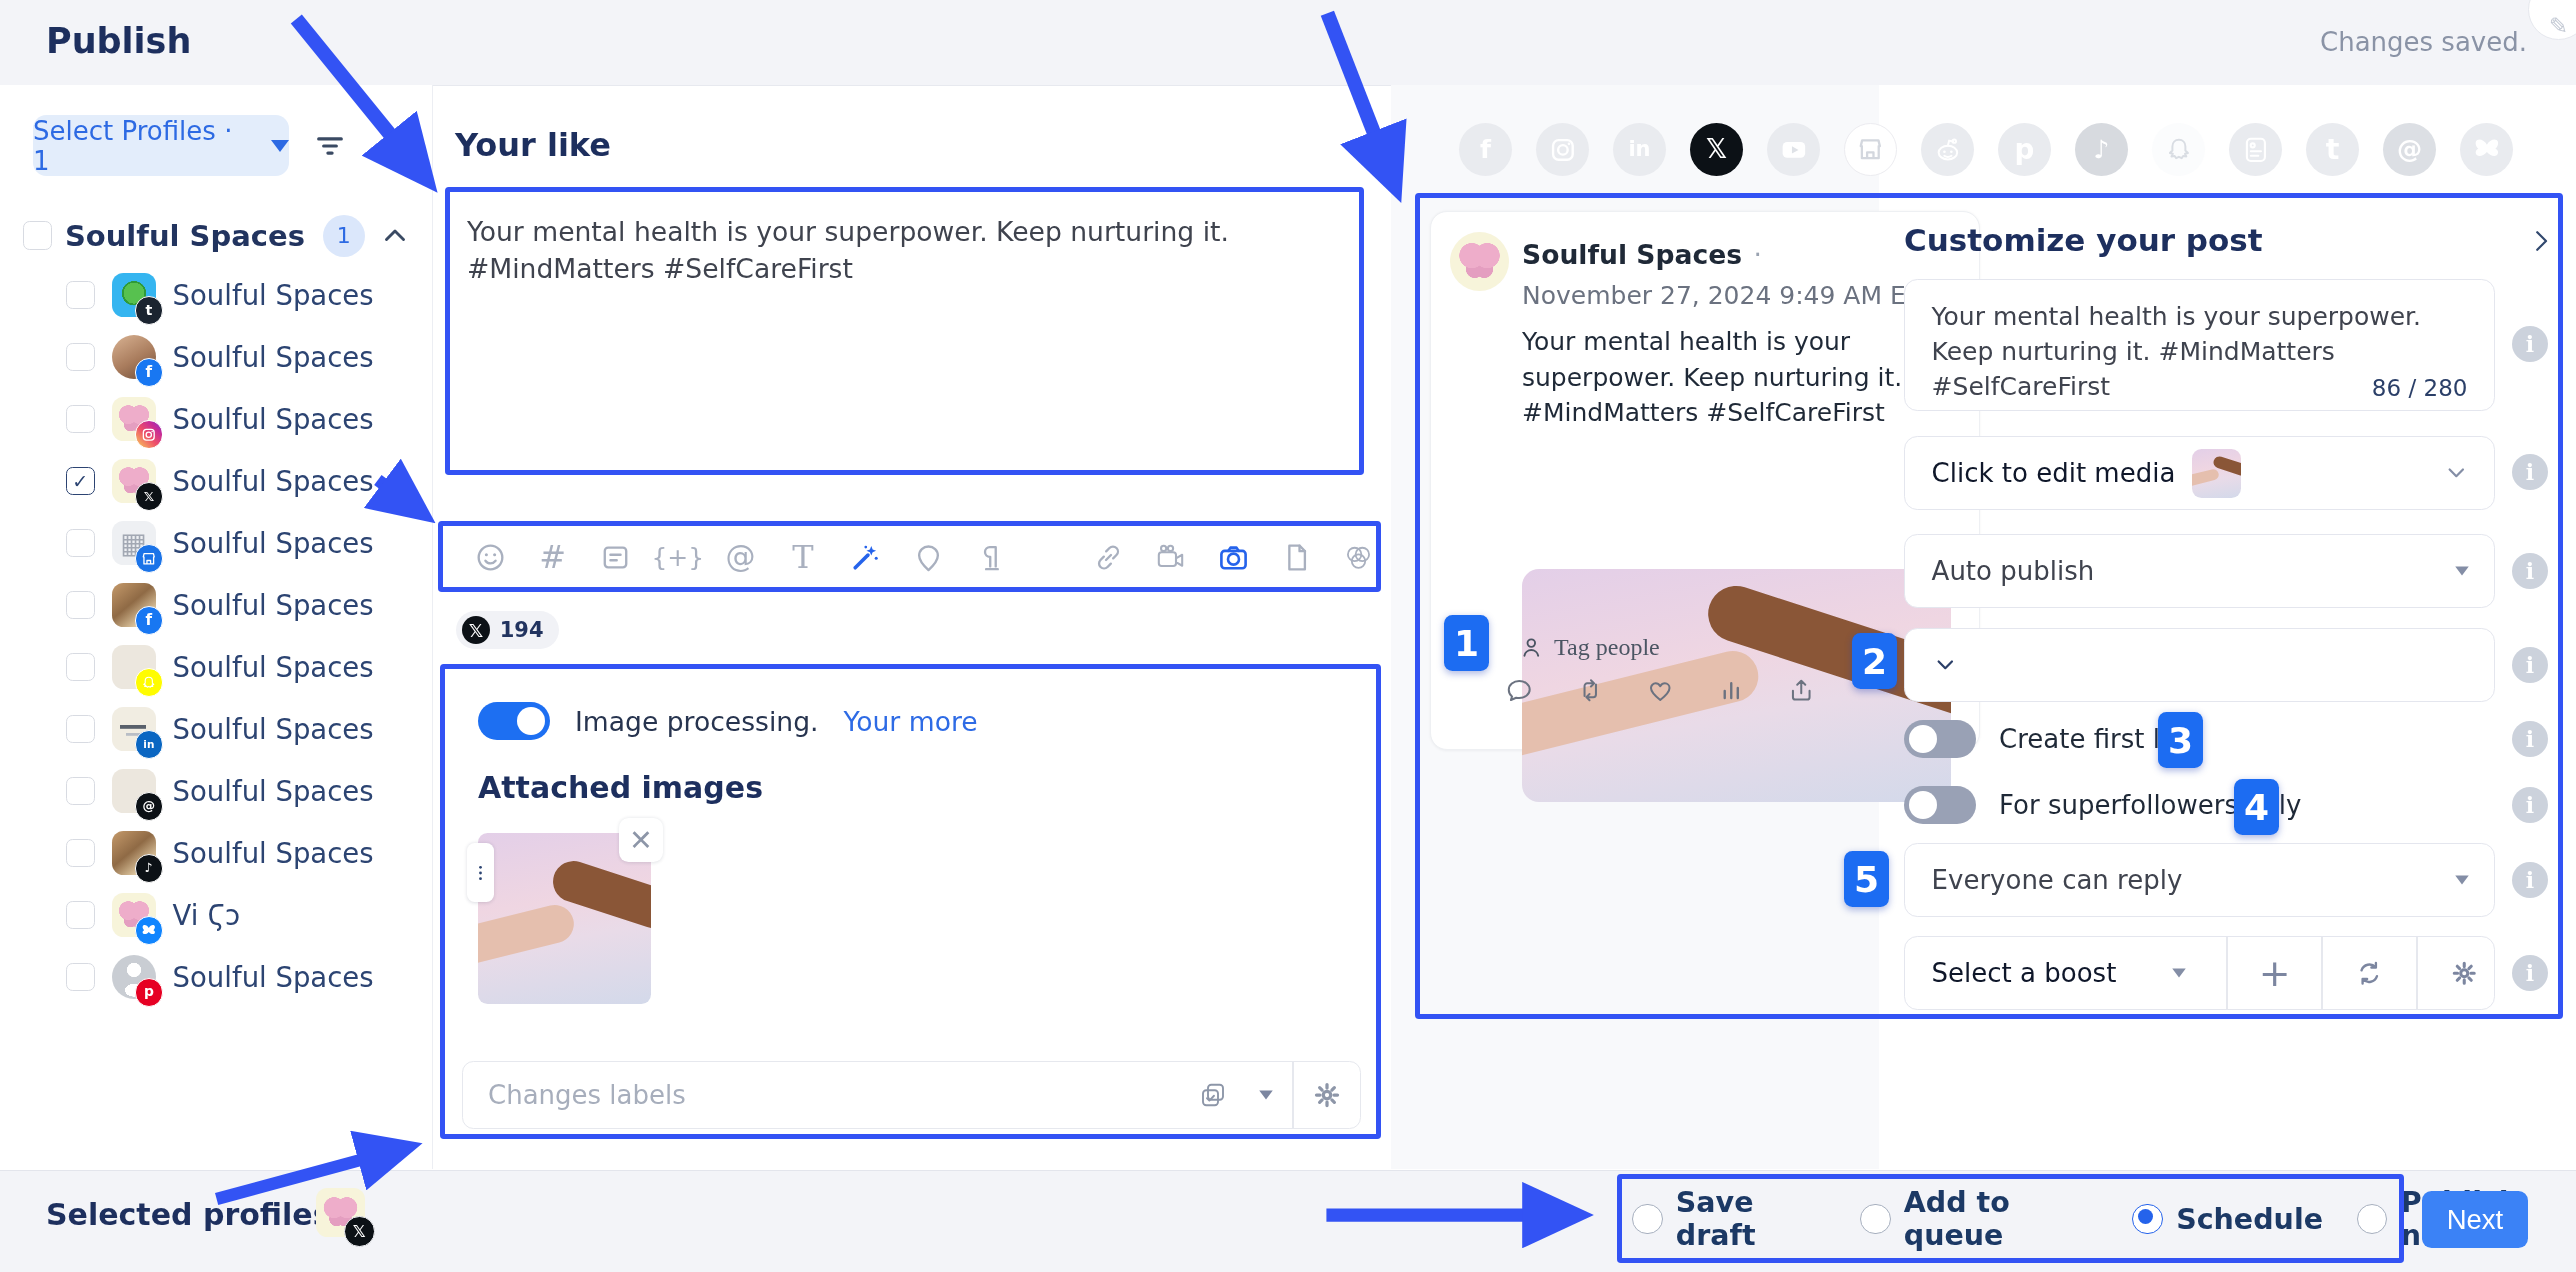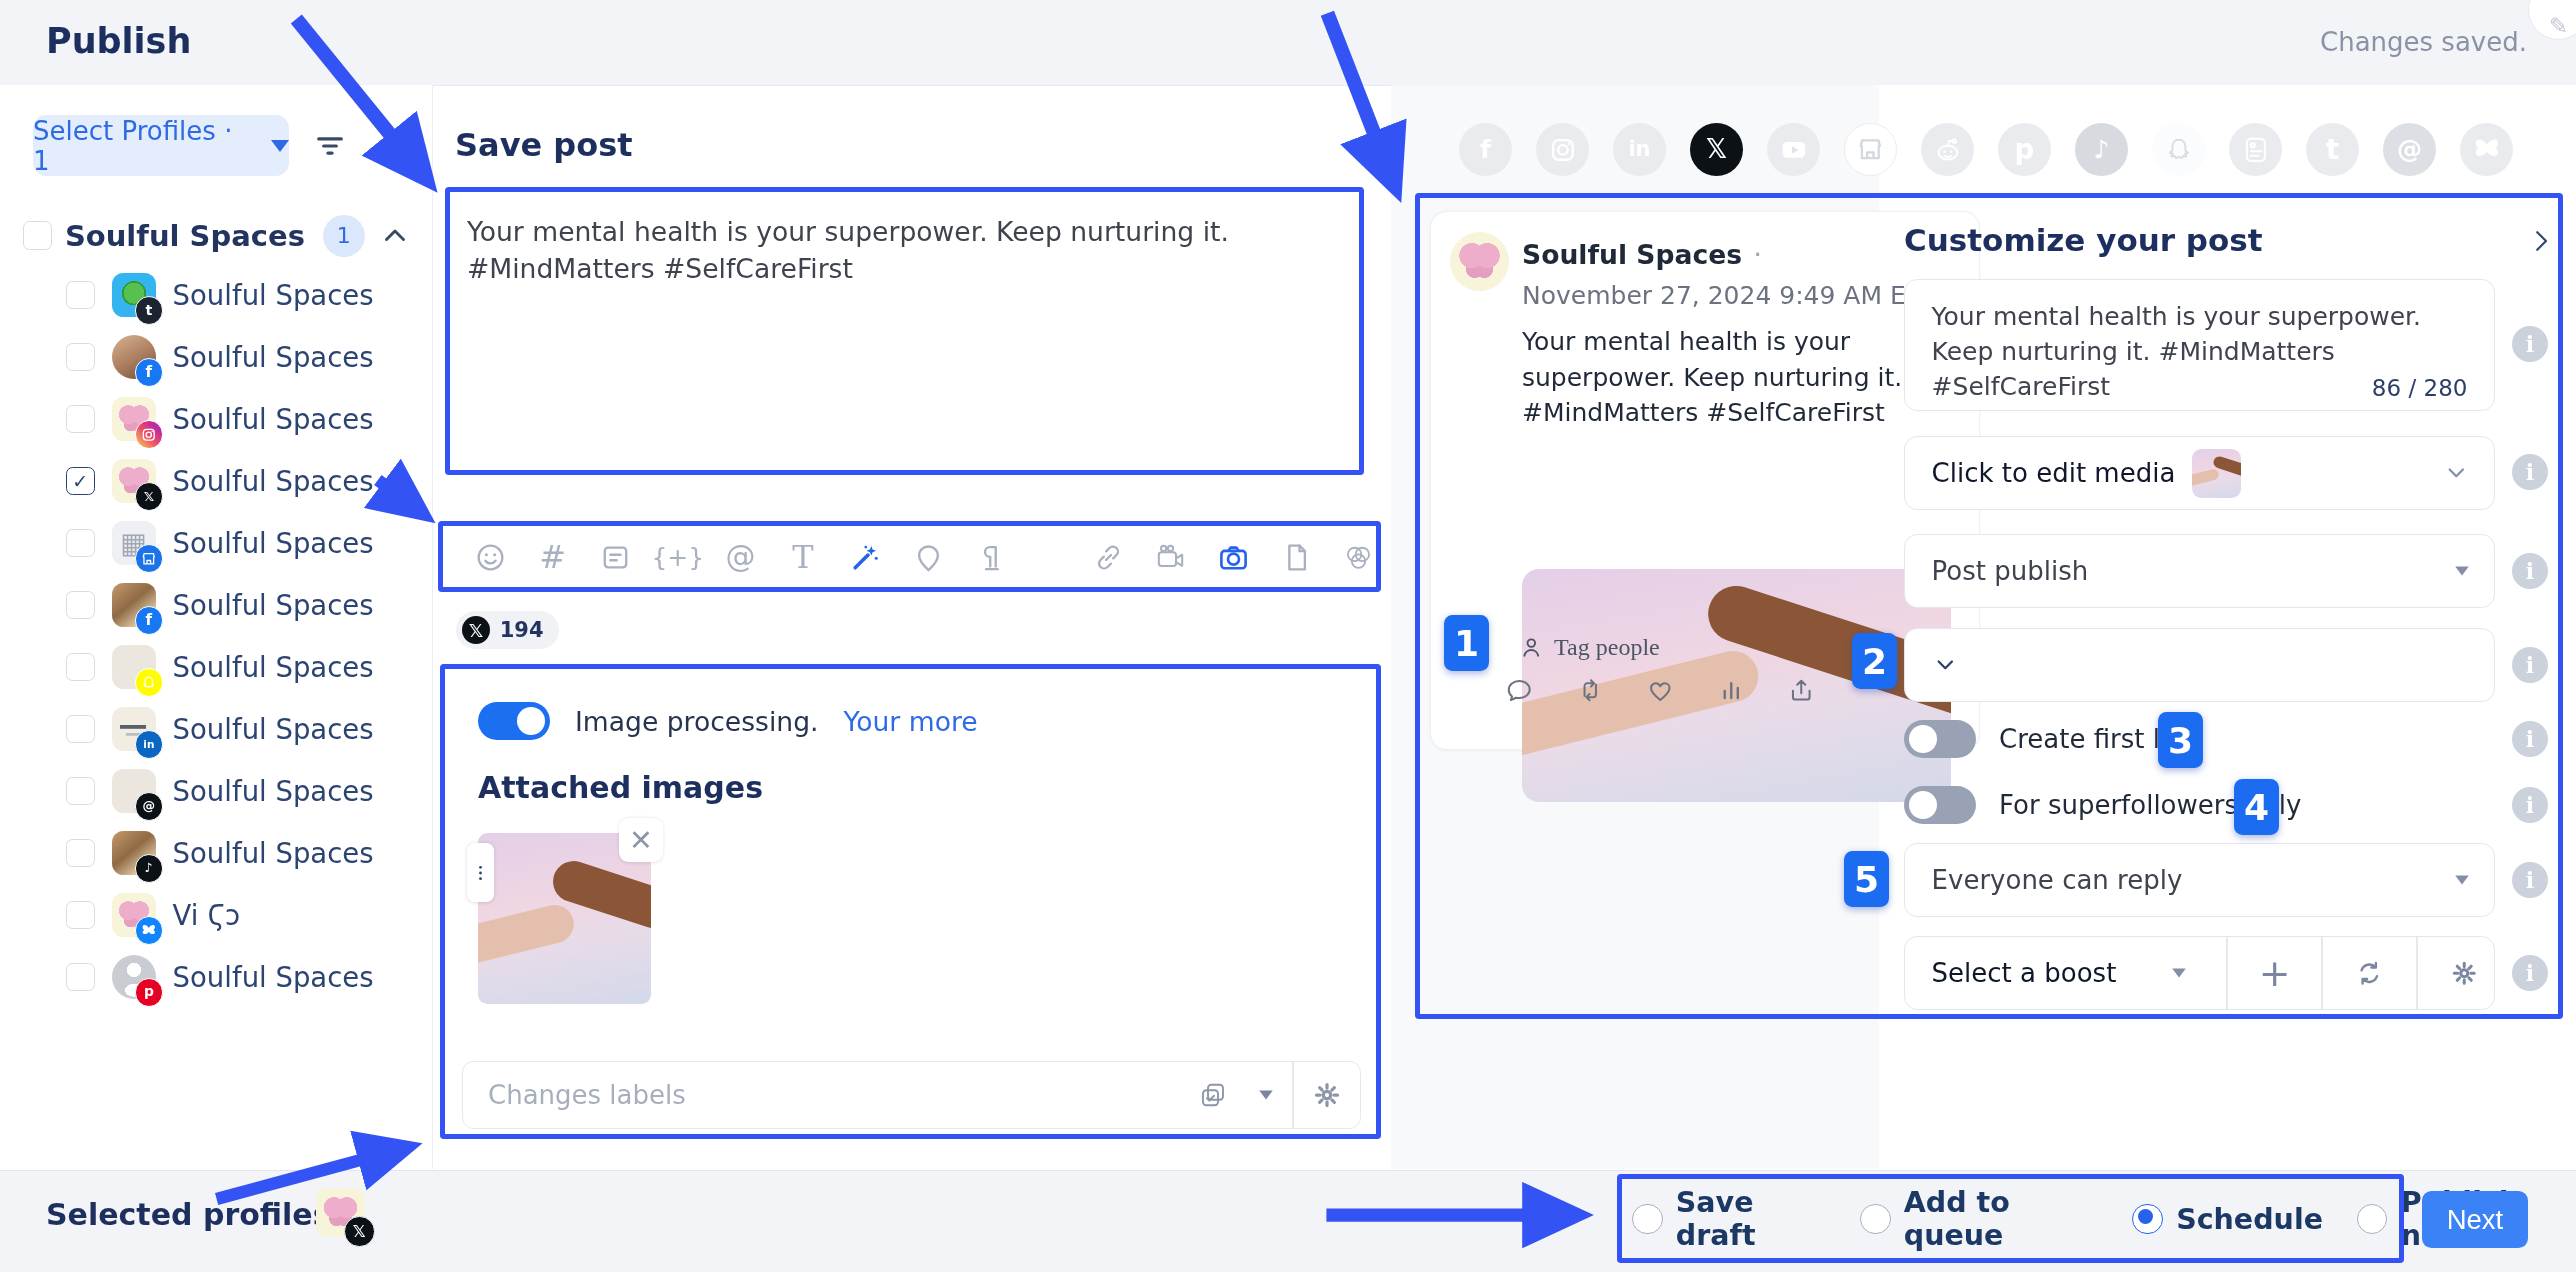--- a/index.html
+++ b/index.html
@@ -305,21 +305,21 @@
       <span class="cb"></span>
       <span class="pav av-person round">
         <span class="nbadge" style="background: rgb(230, 0, 35);">
             <b class="g" style="font-size:.66em;">p</b>
           </span>
       </span>
       <span class="pname">Soulful Spaces</span>
     </div>
   </div>
 
-  <div class="abs midhead">Save post</div>
+  <div class="abs midhead">Your like</div>
   <div class="abs posttext">Your mental health is your superpower. Keep nurturing it. #MindMatters #SelfCareFirst</div>
   <div class="abs toolbar" id="toolbar">
       <span class="ticon">
         <svg viewBox="0 0 24 24" fill="none" stroke="currentColor" stroke-width="1.7" stroke-linecap="round" stroke-linejoin="round">
           <circle cx="12" cy="12" r="8.6"></circle>
           <circle cx="9" cy="10" r="1.1" fill="currentColor" stroke="none"></circle>
           <circle cx="15" cy="10" r="1.1" fill="currentColor" stroke="none"></circle>
           <path d="M8.3 14.3c1 1.3 2.3 2 3.7 2s2.7-.7 3.7-2"></path>
         </svg>
       </span>
@@ -569,21 +569,21 @@
         <span class="arm-l"></span>
       </span>
     <span style="flex:1;"></span>
     <span class="fchev" style="color:#848ea6;"><svg viewBox="0 0 24 24" fill="none" stroke="currentColor" stroke-width="2" stroke-linecap="round" stroke-linejoin="round">
           <path d="M6 9.5l6 6 6-6"></path>
         </svg></span>
   </div>
   <div class="info" style="left:2512px;top:454px;">i</div>
 
   <div class="abs field frow" style="top:534px;">
-    <span class="fval">Post publish</span>
+    <span class="fval">Auto publish</span>
     <span class="caret fcaret smallcaret"></span>
   </div>
   <div class="info" style="left:2512px;top:553px;">i</div>
 
   <div class="abs field frow" style="top:628px;">
     <span class="fchev"><svg viewBox="0 0 24 24" fill="none" stroke="currentColor" stroke-width="2" stroke-linecap="round" stroke-linejoin="round">
           <path d="M6 9.5l6 6 6-6"></path>
         </svg></span>
   </div>
   <div class="info" style="left:2512px;top:647px;">i</div>

